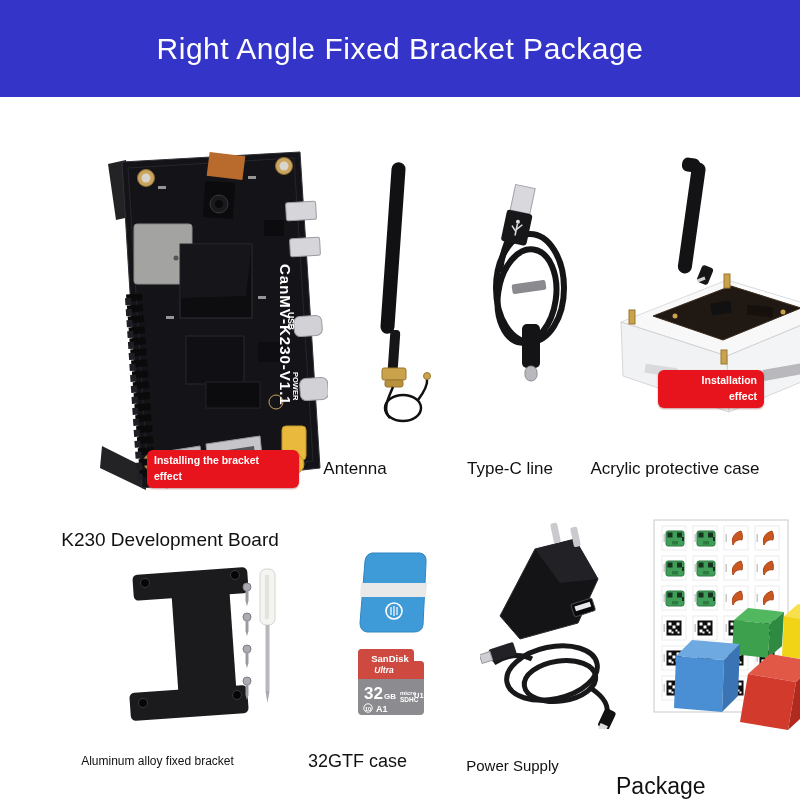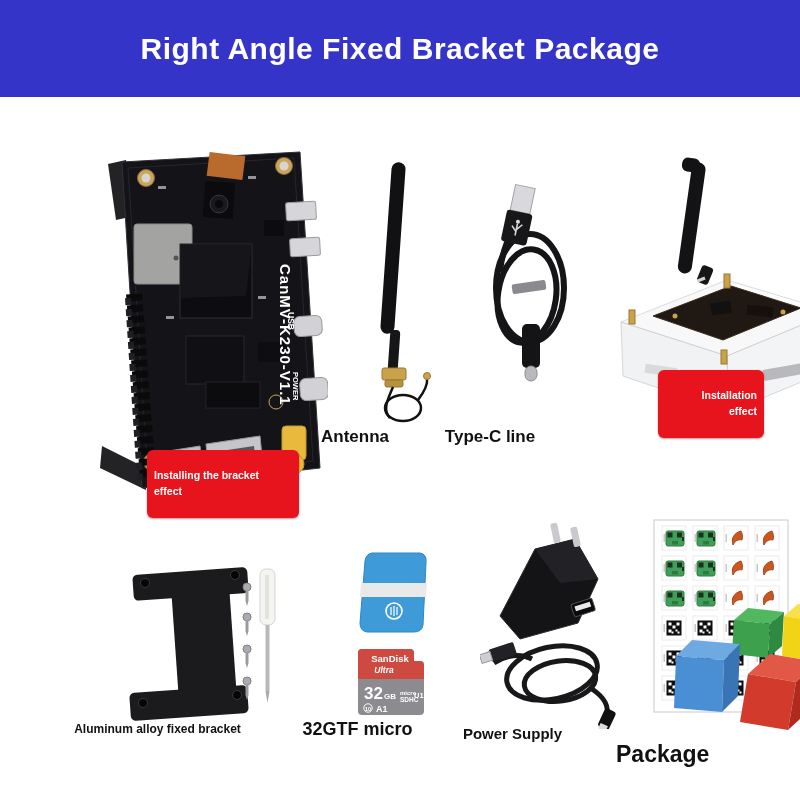--- a/index.html
+++ b/index.html
@@ -1,24 +1,24 @@
 <!DOCTYPE html>
 <html style="--banner-bg: #3534c9; --badge-red: #e8141d; --caption: #111111; --card-reader-blue: #3f9bd7; --sd-red: #ce4a41; --sd-gray: #8b8b90; --cube-green: #3da04c; --cube-yellow: #f2d416; --cube-blue: #4a8fd4; --cube-red: #d23a2c;"><head>
 <meta charset="utf-8">
 <style>
   html,body{margin:0;padding:0;background:#fff;}
   .stage{position:relative;width:800px;height:800px;background:#fff;overflow:hidden;
          font-family:"Liberation Sans",sans-serif;}
   .banner{position:absolute;left:0;top:0;width:800px;height:97px;background:var(--banner-bg,#3534c9);
           display:flex;align-items:center;justify-content:center;}
-  .banner h1{margin:4px;color:#fff;font-size:30px;font-weight:700;letter-spacing:.5px;}
+  .banner h1{margin:4px;color:#fff;font-size:30px;font-weight:400;letter-spacing:.5px;}
   .tile{position:absolute;}
-  .caption{position:absolute;font-weight:700;color:var(--caption,#111);text-align:center;line-height:1.3;}
+  .caption{position:absolute;font-weight:400;color:var(--caption,#111);text-align:center;line-height:1.3;margin-top:32px;}
   .badge{position:absolute;background:var(--badge-red,#e8141d);color:#fff;font-weight:700;
-         font-size:10.5px;line-height:1.5;border-radius:6px;padding:18px 7px;box-shadow:0 1px 2px rgba(120,0,0,.4);}
+         font-size:10.5px;line-height:1.5;border-radius:6px;padding:3px 7px;box-shadow:0 1px 2px rgba(120,0,0,.4);}
   .badge span{display:block;}
   .badge.right span{text-align:right;}
   svg{display:block;}
   .cube-green-f{fill:var(--cube-green,#3da04c);} .cube-yellow-f{fill:var(--cube-yellow,#f2d416);}
   .cube-blue-f{fill:var(--cube-blue,#4a8fd4);} .cube-red-f{fill:var(--cube-red,#d23a2c);}
   .reader-blue{fill:var(--card-reader-blue,#3f9bd7);}
   .sd-red{fill:var(--sd-red,#ce4a41);} .sd-gray{fill:var(--sd-gray,#8b8b90);}
 </style>
 </head>
 <body>
@@ -98,20 +98,21 @@
           <rect x="160" y="30" width="8" height="3"></rect>
         <rect x="78" y="170" width="8" height="3"></rect>
           <rect x="170" y="150" width="8" height="3"></rect>
       </g>
     </svg>
   </figure>
   <div class="badge" style="left:147px;top:450px;width:138px;">
     <span>Installing the bracket</span>
     <span>effect</span>
   </div>
+  <div class="caption" style="left:45px;top:496px;width:250px;font-size:19px;">K230 Development Board</div>
 
   <figure class="tile" style="left:300px;top:138px;">
     <svg width="110" height="282" viewBox="0 0 110 282">
       <g>
         <rect x="46" y="8" width="14" height="172" rx="7" fill="#111113" transform="rotate(4 53 94)"></rect>
         <rect x="49" y="176" width="10" height="42" rx="4" fill="#161618" transform="rotate(4 54 197)"></rect>
         <rect x="42" y="214" width="24" height="12" rx="2" fill="#c9a24b" stroke="#9a7630"></rect>
         <rect x="45" y="226" width="18" height="7" rx="2" fill="#b8913c" stroke="#9a7630"></rect>
       </g>
       <g fill="none" stroke="#111" stroke-width="2.5">
@@ -137,21 +138,21 @@
         <circle cx="50" cy="50" r="2" fill="#ddd"></circle>
         <path d="M50,52 v12 M50,60 l-5,-5 M50,58 l5,-6" stroke="#ddd" stroke-width="1.5" fill="none"></path>
       </g>
       <rect x="42" y="110" width="34" height="10" rx="2" fill="#8b8b8f" transform="rotate(-8 59 115)"></rect>
       <g>
         <rect x="52" y="152" width="18" height="44" rx="5" fill="#141416"></rect>
         <rect x="55" y="194" width="12" height="15" rx="6" fill="#b9b9bd" stroke="#8e8e94"></rect>
       </g>
     </svg>
   </figure>
-  <div class="caption" style="left:425px;top:426px;width:130px;font-size:17px;">Type-C line</div>
+  <div class="caption" style="left:445px;top:426px;width:130px;font-size:17px;">Type-C line</div>
 
   <figure class="tile" style="left:575px;top:138px;">
     <svg width="225" height="282" viewBox="0 0 225 282">
       <g>
         <rect x="67" y="4" width="18" height="14" rx="6" fill="#131315" transform="rotate(8 76 11)"></rect>
         <rect x="70" y="8" width="14" height="112" rx="7" fill="#131315" transform="rotate(8 77 62)"></rect>
         <rect x="84" y="112" width="12" height="18" rx="3" fill="#161618" transform="rotate(22 90 121)"></rect>
       </g>
       <g>
         <polygon points="6,168 112,126 218,158 112,202" fill="#f7f7f8" opacity=".78" stroke="#cfd2d6"></polygon>
@@ -176,20 +177,21 @@
         <rect x="30" y="212" width="32" height="9" fill="#d8dadc" transform="rotate(8 46 216)"></rect>
         <rect x="66" y="226" width="42" height="9" fill="#c7c9cc" transform="rotate(8 87 230)"></rect>
         <rect x="148" y="212" width="46" height="11" fill="#b9b9bd" transform="rotate(-10 171 217)"></rect>
       </g>
     </svg>
   </figure>
   <div class="badge right" style="left:658px;top:370px;width:92px;">
     <span>Installation</span>
     <span>effect</span>
   </div>
+  <div class="caption" style="left:575px;top:426px;width:200px;font-size:17px;">Acrylic protective case</div>
 
   <figure class="tile" style="left:55px;top:535px;">
     <svg width="210" height="178" viewBox="0 0 210 178">
       <g fill="#1b1b1d">
         <rect x="38" y="20" width="115" height="26" rx="5" transform="rotate(-4 95 33)"></rect>
         <rect x="80" y="40" width="58" height="104" transform="rotate(-4 109 92)"></rect>
         <rect x="35" y="138" width="118" height="28" rx="5" transform="rotate(-4 94 152)"></rect>
         <circle cx="50" cy="32" r="4.5" fill="#050505" stroke="#3a3a3c"></circle>
         <circle cx="140" cy="24" r="4.5" fill="#050505" stroke="#3a3a3c"></circle>
         <circle cx="48" cy="152" r="4.5" fill="#050505" stroke="#3a3a3c"></circle>
@@ -251,21 +253,21 @@
         <text x="44" y="150" font-size="8" font-weight="bold" fill="#fff">GB</text>
         <circle cx="28" cy="159" r="4.2" fill="none" stroke="#fff" stroke-width="1"></circle>
         <text x="28" y="161.5" text-anchor="middle" font-size="5.5" font-weight="bold" fill="#fff">10</text>
         <text x="36" y="163" font-size="9" font-weight="bold" fill="#fff">A1</text>
         <text x="60" y="146" font-size="6" font-weight="bold" fill="#fff">micro</text>
         <text x="60" y="153" font-size="6.5" font-weight="bold" fill="#fff">SDHC</text>
         <text x="74" y="149" font-size="7.5" font-weight="bold" fill="#fff">U1</text>
       </g>
     </svg>
   </figure>
-  <div class="caption" style="left:295px;top:718px;width:125px;font-size:18px;">32GTF micro</div>
+  <div class="caption" style="left:295px;top:718px;width:125px;font-size:18px;">32GTF case</div>
 
   <figure class="tile" style="left:440px;top:505px;">
     <svg width="140" height="208" viewBox="0 0 140 208">
       <g>
         <polygon points="20,95 55,28 95,18 118,58 98,102 40,118" fill="#141416" stroke="#2c2c30"></polygon>
         <polygon points="55,28 95,18 118,58 80,62" fill="#222226"></polygon>
         <rect x="72" y="2" width="7" height="20" rx="2" fill="#c9c9ce" transform="rotate(-12 75 12)"></rect>
         <rect x="92" y="6" width="7" height="20" rx="2" fill="#c9c9ce" transform="rotate(-12 95 16)"></rect>
         <g transform="rotate(-18 103 86)">
           <rect x="92" y="80" width="22" height="13" rx="2" fill="#0a0a0c" stroke="#4a4a50"></rect>

